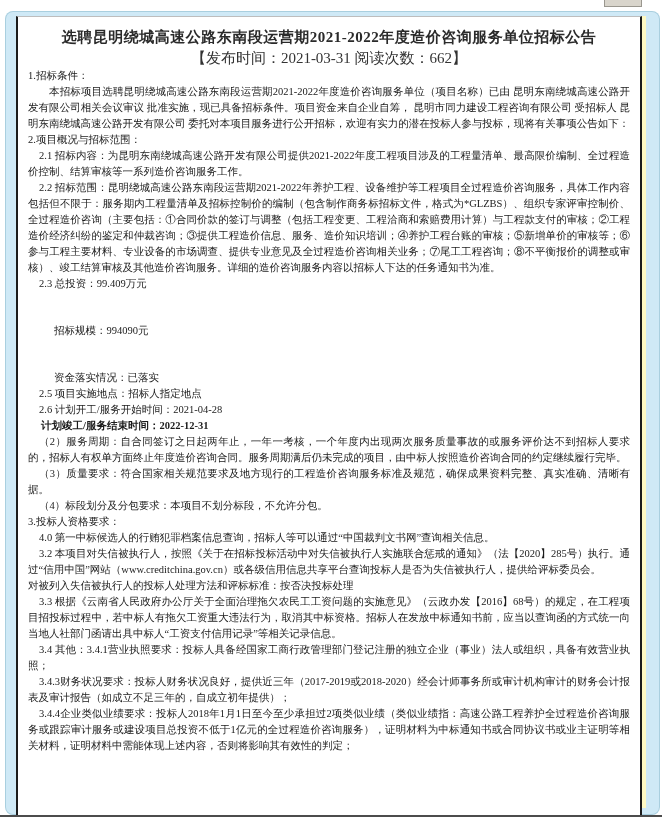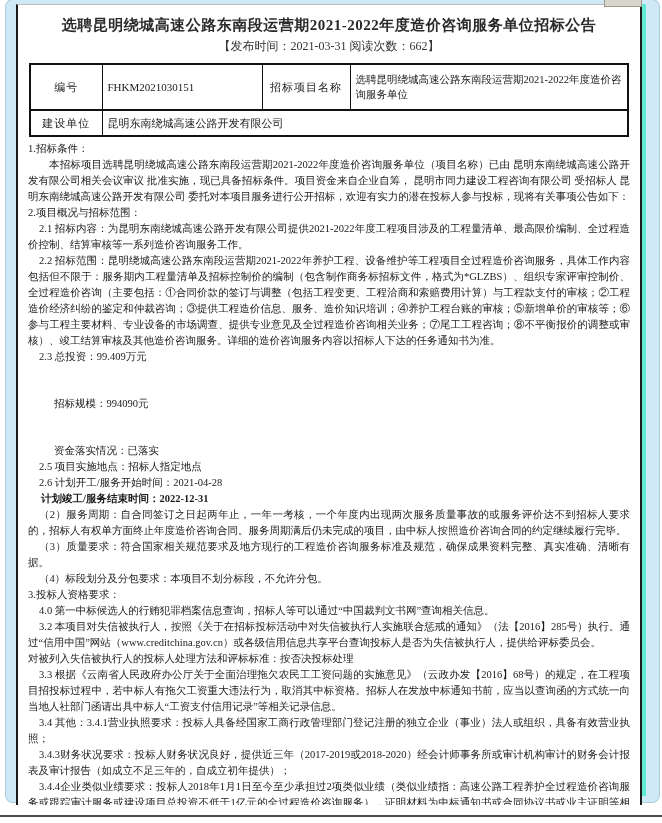--- a/index.html
+++ b/index.html
@@ -1,34 +1,34 @@
 <!DOCTYPE html>
 <html><head>
 <meta charset="utf-8">
 <style>
   html,body{margin:0;padding:0;background:#ffffff;width:662px;height:823px;overflow:hidden;
     font-family:"Liberation Serif","DejaVu Serif",serif;}
   .stage{position:relative;width:662px;height:823px;background:#fff;}
 
   
-  .frame{position:absolute;left:6px;top:0;width:630px;height:792px;
+  .frame{position:absolute;left:6px;top:12px;width:630px;height:792px;
     border-style:solid;border-color:#cfe9f6;
     border-left-width:10px;border-right-width:13px;border-top-width:4px;border-bottom-width:6px;
-    border-radius:7px;box-shadow:0 0 0 1px #a9cfdf;background:#5eead4;}
+    border-radius:7px;box-shadow:0 0 0 1px #a9cfdf;background:#fef9c3;}
   .content{position:relative;width:602px;height:100%;margin:0;background:#fff;
     border-left:2px solid #1b1b1b;border-right:2px solid #1b1b1b;border-top:1px solid #bdbdbd;
     padding:8px 10px 0 10px;overflow:hidden;}
 
   .scroll-stub{position:absolute;left:604px;top:0;width:36px;height:6px;
     background:#d9d5cc;border:1px solid #9a978f;border-top:none;z-index:5;}
   .bottom-line{position:absolute;left:0;top:815px;width:662px;border-top:2px solid #4c4c4c;}
 
   .doc-title{margin:2px 0 0 0;font-size:15px;line-height:20px;font-weight:bold;color:#2a2a2a;
     text-align:center;letter-spacing:0.5px;}
-  .doc-meta{margin-top:5px;font-size:12px;line-height:12px;color:#333;text-align:center;}
+  .doc-meta{margin-top:5px;font-size:15px;line-height:12px;color:#333;text-align:center;}
 
   table.info{width:598px;margin:11px auto 4px auto;border-collapse:collapse;table-layout:fixed;
     border:2px solid #111;font-size:11px;color:#1a1a1a;}
   table.info td{border:1px solid #111;padding:2px 5px;vertical-align:middle;background:#fff;}
   td.lab{text-align:center;letter-spacing:1px;}
   tr.r1 td{height:40px;}
   tr.r2 td{height:20px;border-top-width:2px;}
   td.wrapcell{font-size:10.5px;line-height:15px;}
 
   .doc-body{margin-top:4px;font-size:10.5px;line-height:16px;color:#1a1a1a;text-align:justify;}
@@ -45,59 +45,39 @@
 
 <div class="stage">
   <div class="scroll-stub"></div>
 
   <div class="frame">
     <div class="content">
 
       <h1 class="doc-title">选聘昆明绕城高速公路东南段运营期2021-2022年度造价咨询服务单位招标公告</h1>
       <div class="doc-meta">【发布时间：2021-03-31 阅读次数：662】</div>
 
-      <table class="info">
-        <colgroup>
-            <col style="width:72px">
-            <col style="width:160px">
-            <col style="width:88px">
-            <col style="width:278px">
-          </colgroup>
-        <tbody>
-            <tr class="r1">
-          <td class="lab">编号</td>
-          <td>FHKM2021030151</td>
-          <td class="lab">招标项目名称</td>
-          <td class="wrapcell">选聘昆明绕城高速公路东南段运营期2021-2022年度造价咨询服务单位</td>
-        </tr>
-        <tr class="r2">
-          <td class="lab">建设单位</td>
-          <td colspan="3">昆明东南绕城高速公路开发有限公司</td>
-        </tr>
-      </tbody>
-        </table>
 
       <div class="doc-body">
         <div class="ln sec">1.招标条件：</div>
         <div class="ln p2">本招标项目选聘昆明绕城高速公路东南段运营期2021-2022年度造价咨询服务单位（项目名称）已由 昆明东南绕城高速公路开发有限公司相关会议审议 批准实施，现已具备招标条件。项目资金来自企业自筹， 昆明市同力建设工程咨询有限公司 受招标人 昆明东南绕城高速公路开发有限公司 委托对本项目服务进行公开招标，欢迎有实力的潜在投标人参与投标，现将有关事项公告如下：</div>
         <div class="ln sec">2.项目概况与招标范围：</div>
         <div class="ln item">2.1 招标内容：为昆明东南绕城高速公路开发有限公司提供2021-2022年度工程项目涉及的工程量清单、最高限价编制、全过程造价控制、结算审核等一系列造价咨询服务工作。</div>
         <div class="ln item">2.2 招标范围：昆明绕城高速公路东南段运营期2021-2022年养护工程、设备维护等工程项目全过程造价咨询服务，具体工作内容包括但不限于：服务期内工程量清单及招标控制价的编制（包含制作商务标招标文件，格式为*GLZBS）、组织专家评审控制价、全过程造价咨询（主要包括：①合同价款的签订与调整（包括工程变更、工程洽商和索赔费用计算）与工程款支付的审核；②工程造价经济纠纷的鉴定和仲裁咨询；③提供工程造价信息、服务、造价知识培训；④养护工程台账的审核；⑤新增单价的审核等；⑥参与工程主要材料、专业设备的市场调查、提供专业意见及全过程造价咨询相关业务；⑦尾工工程咨询；⑧不平衡报价的调整或审核）、竣工结算审核及其他造价咨询服务。详细的造价咨询服务内容以招标人下达的任务通知书为准。</div>
         <div class="ln item">2.3 总投资：99.409万元</div>
         <div class="ln sub">招标规模：994090元</div>
         <div class="ln sub">资金落实情况：已落实</div>
         <div class="ln item">2.5 项目实施地点：招标人指定地点</div>
         <div class="ln item">2.6 计划开工/服务开始时间：2021-04-28</div>
         <div class="ln subB">计划竣工/服务结束时间：2022-12-31</div>
         <div class="ln item">（2）服务周期：自合同签订之日起两年止，一年一考核，一个年度内出现两次服务质量事故的或服务评价达不到招标人要求的，招标人有权单方面终止年度造价咨询合同。服务周期满后仍未完成的项目，由中标人按照造价咨询合同的约定继续履行完毕。</div>
         <div class="ln item">（3）质量要求：符合国家相关规范要求及地方现行的工程造价咨询服务标准及规范，确保成果资料完整、真实准确、清晰有据。</div>
         <div class="ln item">（4）标段划分及分包要求：本项目不划分标段，不允许分包。</div>
         <div class="ln sec">3.投标人资格要求：</div>
         <div class="ln item">4.0 第一中标候选人的行贿犯罪档案信息查询，招标人等可以通过“中国裁判文书网”查询相关信息。</div>
-        <div class="ln item">3.2 本项目对失信被执行人，按照《关于在招标投标活动中对失信被执行人实施联合惩戒的通知》（法【2016】285号）执行。通过“信用中国”网站（www.creditchina.gov.cn）或各级信用信息共享平台查询投标人是否为失信被执行人，提供给评标委员会。</div>
+        <div class="ln item">3.2 本项目对失信被执行人，按照《关于在招标投标活动中对失信被执行人实施联合惩戒的通知》（法【2020】285号）执行。通过“信用中国”网站（www.creditchina.gov.cn）或各级信用信息共享平台查询投标人是否为失信被执行人，提供给评标委员会。</div>
         <div class="ln flush">对被列入失信被执行人的投标人处理方法和评标标准：按否决投标处理</div>
         <div class="ln item">3.3 根据《云南省人民政府办公厅关于全面治理拖欠农民工工资问题的实施意见》（云政办发【2016】68号）的规定，在工程项目招投标过程中，若中标人有拖欠工资重大违法行为，取消其中标资格。招标人在发放中标通知书前，应当以查询函的方式统一向当地人社部门函请出具中标人“工资支付信用记录”等相关记录信息。</div>
         <div class="ln item">3.4 其他：3.4.1营业执照要求：投标人具备经国家工商行政管理部门登记注册的独立企业（事业）法人或组织，具备有效营业执照；</div>
         <div class="ln item">3.4.3财务状况要求：投标人财务状况良好，提供近三年（2017-2019或2018-2020）经会计师事务所或审计机构审计的财务会计报表及审计报告（如成立不足三年的，自成立初年提供）；</div>
         <div class="ln item">3.4.4企业类似业绩要求：投标人2018年1月1日至今至少承担过2项类似业绩（类似业绩指：高速公路工程养护全过程造价咨询服务或跟踪审计服务或建设项目总投资不低于1亿元的全过程造价咨询服务），证明材料为中标通知书或合同协议书或业主证明等相关材料，证明材料中需能体现上述内容，否则将影响其有效性的判定；</div>
 
       </div>
 
     </div>
   </div>

